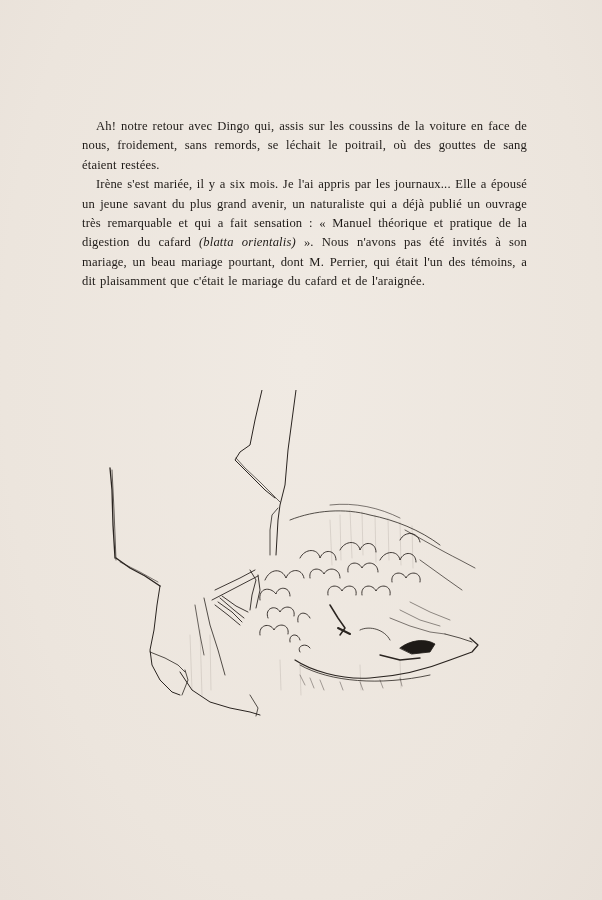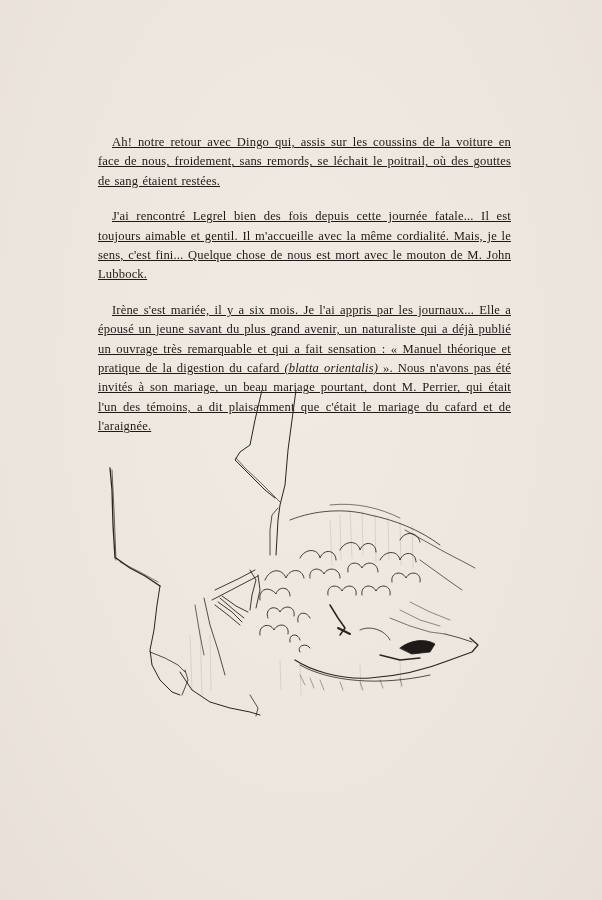--- a/index.html
+++ b/index.html
@@ -17,43 +17,41 @@
   }
   .text-block {
     position:absolute;
     left:82px; top:117px;
     width:445px;
     font-size:12.6px;
     line-height:19.4px;
     letter-spacing:0.15px;
   }
   .para {
-    margin:16px;
+    margin:0;
     text-indent:14px;
     text-align:justify;
     text-align-last:left;
     word-spacing:1px;
-    text-decoration:underline;
   }
   .para .it { font-style:italic; }
   .illustration {
     position:absolute;
     left:100px; top:390px;
     width:390px; height:340px;
   }
   .illustration svg { width:390px; height:340px; display:block; }
 </style>
 </head>
 <body>
 
 <div class="page">
 
   <div class="text-block">
     <p class="para">Ah! notre retour avec Dingo qui, assis sur les coussins de la voiture en face de nous, froidement, sans remords, se léchait le poitrail, où des gouttes de sang étaient restées.</p>
-    <p class="para">J'ai rencontré Legrel bien des fois depuis cette journée fatale... Il est toujours aimable et gentil. Il m'accueille avec la même cordialité. Mais, je le sens, c'est fini... Quelque chose de nous est mort avec le mouton de M. John Lubbock.</p>
     <p class="para"><span>Irène s'est mariée, il y a six mois. Je l'ai appris par les journaux... Elle a épousé un jeune savant du plus grand avenir, un naturaliste qui a déjà publié un ouvrage très remarquable et qui a fait sensation : « Manuel théorique et pratique de la digestion du cafard </span><span class="it">(blatta orientalis)</span><span> ». Nous n'avons pas été invités à son mariage, un beau mariage pourtant, dont M. Perrier, qui était l'un des témoins, a dit plaisamment que c'était le mariage du cafard et de l'araignée.</span></p>
   </div>
 
   <div class="illustration">
     <svg viewBox="0 0 390 340" fill="none" stroke="#2a2420" stroke-linecap="round" stroke-linejoin="round">
 
       <g stroke="#8a817a" stroke-width="0.4" opacity="0.55">
         <path d="M230 130 L232 175 M240 125 L241 170 M250 120 L252 168 M262 122 L263 165 M275 125 L276 172 M288 128 L289 170 M300 132 L301 175 M312 136 L313 178"></path>
         <path d="M90 245 L92 300 M100 240 L102 305 M110 245 L111 300 M180 270 L181 300 M200 275 L201 305 M260 275 L261 300 M300 270 L301 298"></path>
       </g>

